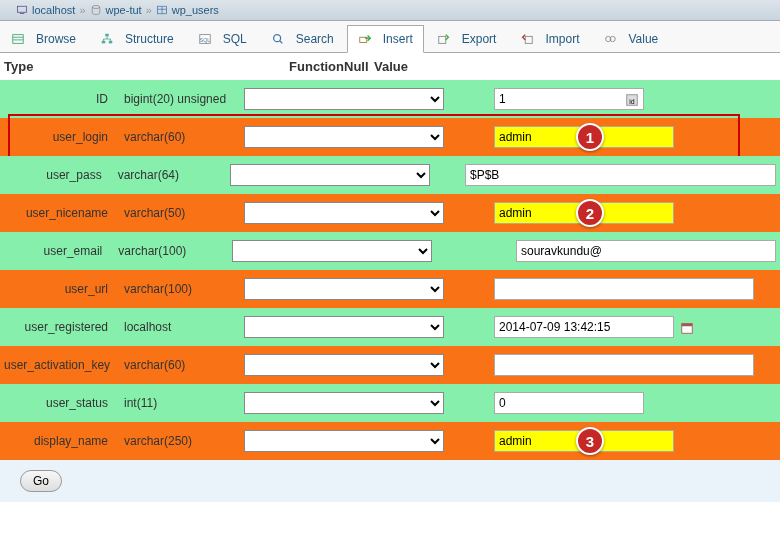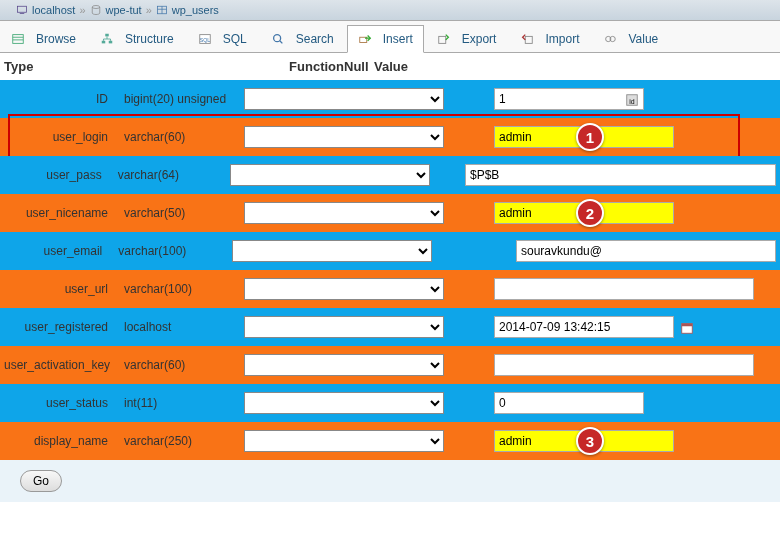--- a/index.html
+++ b/index.html
@@ -12,21 +12,21 @@
 .tab { padding: 6px 10px; display: flex; align-items: center; gap: 11px; cursor: pointer; color: #235a81; border: 1px solid transparent; border-bottom: none; margin-right: 2px; }
 .tab.active { background: #fff; border: 1px solid #aaa; border-bottom: 1px solid #fff; margin-bottom: -1px; }
 .tab .tab-icon { width: 14px; height: 14px; }
 .hdr { display: flex; padding: 6px 4px; font-weight: bold; font-size: 13px; }
 .col-column { width: 120px; text-align: left; padding-left: 4px; }
 .col-type { width: 120px; text-align: left; }
 .col-func { width: 220px; text-align: right; }
 .col-null { width: 30px; text-align: left; }
 .col-value { flex: 1; text-align: left; }
 .row { display: flex; align-items: center; padding: 8px 4px; position: relative; }
-.row.odd { background: #0ea5e9; }
+.row.odd { background: #86efac; }
 .row.even { background: #f97316; }
 .row .c-col { width: 120px; text-align: right; padding-right: 16px; font-size: 12px; }
 .row .c-type { width: 120px; text-align: left; font-size: 12px; }
 .row .c-func { width: 220px; }
 .row .c-null { width: 30px; }
 .row .c-val { flex: 1; }
 .row select { width: 200px; height: 22px; border: 1px solid #888; background: #fff; }
 .row input[type=text] { height: 22px; border: 1px solid #aaa; background: #fff; padding: 0 4px; font-size: 12px; }
 .highlight { background: #ffff00 !important; border: 1px solid #c8c800; }
 .red-box { position: absolute; border: 2px solid #cc0000; pointer-events: none; }

